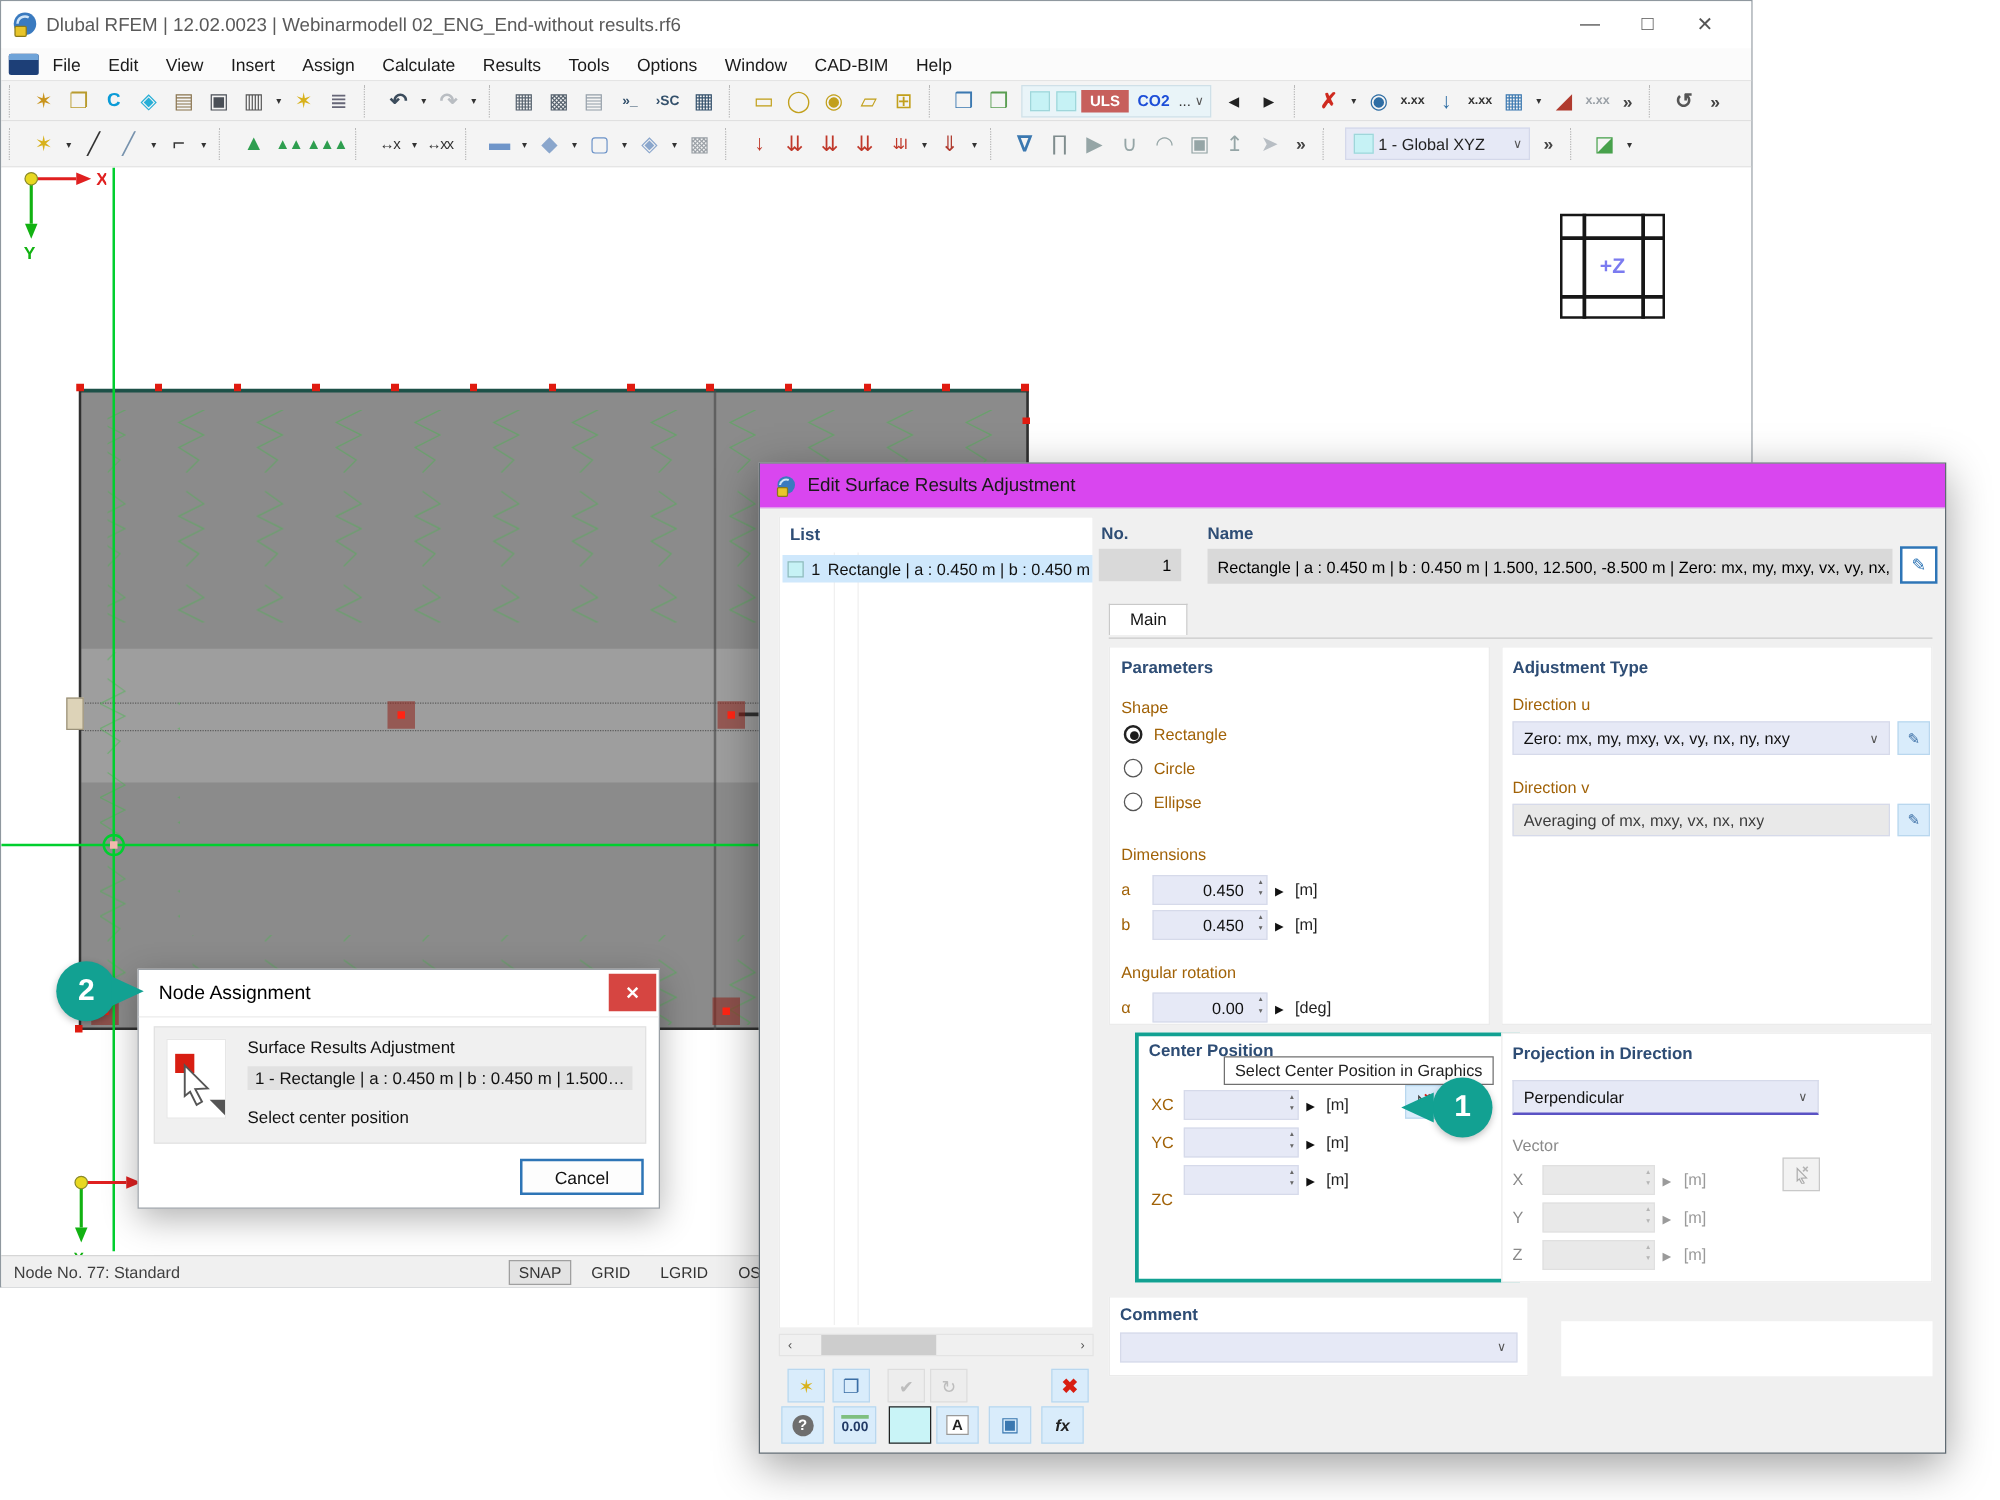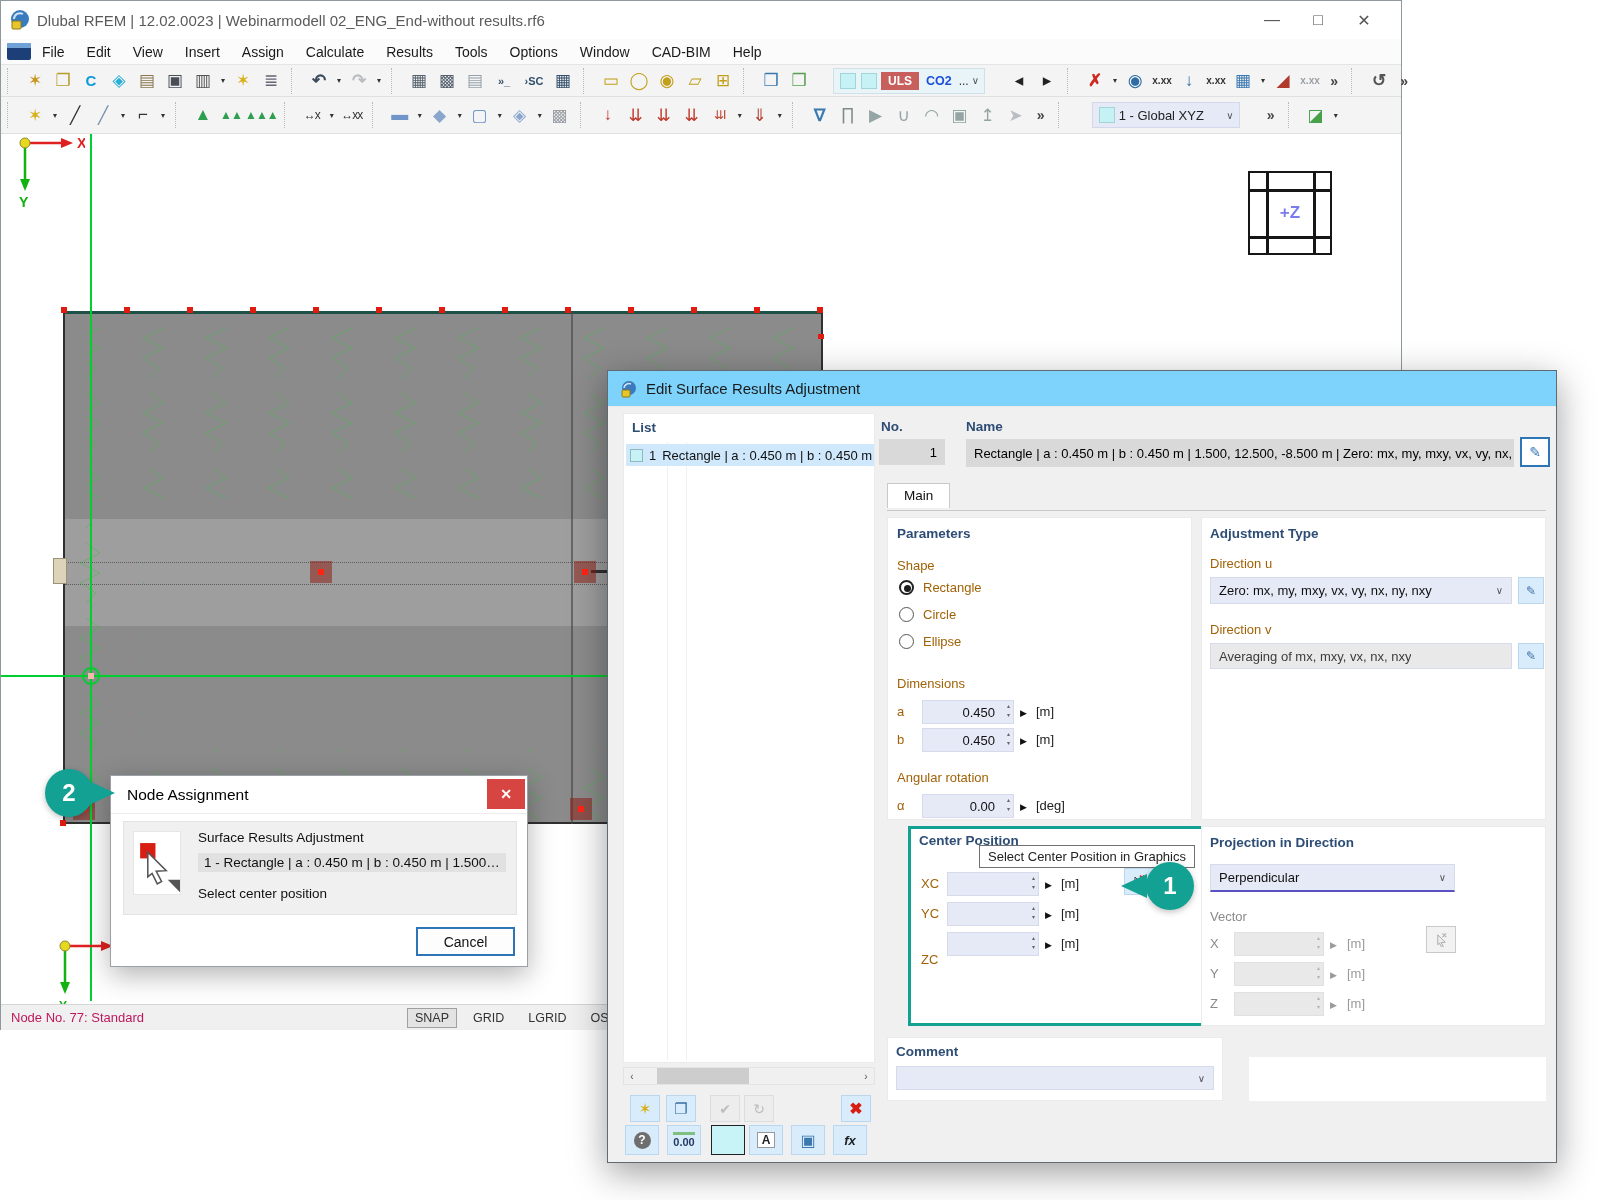--- a/index.html
+++ b/index.html
@@ -23,21 +23,21 @@
   .tb2 { top:96px; height:37px; }
   .tbi { min-width:28px; height:26px; display:inline-flex; align-items:center; justify-content:center; font-size:17px; color:#444; }
   .tbi.caret { min-width:12px; font-size:8px; color:#333; }
   .tbi.chev { min-width:22px; font-size:14px; color:#444; font-weight:bold; }
   .tbi.xxx { min-width:26px; font-size:10px; font-weight:bold; color:#333; letter-spacing:0; }
   .tbi.xxx.dim { color:#9aa0a6; }
   .tbi.txtic { min-width:30px; font-size:11px; font-weight:bold; color:#33506b; }
   .tbi.multi { font-size:12px; letter-spacing:-1px; }
   .tbsep { width:10px; height:26px; border-left:1px dotted #b8b8b8; margin:0 4px 0 6px; }
   .swatch { width:16px; height:16px; background:#c6f2f5; border:1px solid #9fd6da; margin:0 1px; display:inline-block; }
-  .lc-combo, .cs-combo { display:inline-flex; align-items:center; gap:3px; background:#e9f4f8; border:1px solid #cfe0e8; height:26px; padding:0 5px; margin:0 20px; }
+  .lc-combo, .cs-combo { display:inline-flex; align-items:center; gap:3px; background:#e9f4f8; border:1px solid #cfe0e8; height:26px; padding:0 5px; margin:0 4px; }
   .cs-combo { background:#e6e9f6; border-color:#d4d8ea; min-width:148px; }
   .badge { background:#c75f5c; color:#fff; font-size:12px; font-weight:bold; padding:2px 7px; }
   .co2 { font-size:12.5px; font-weight:bold; color:#1d4ed8; padding:0 4px; }
   .dots { font-size:12px; color:#333; }
   .dar { font-size:10px; color:#555; }
   .cs-text { font-size:13px; color:#222; flex:1; }
 
   
   .viewport { left:0; top:133px; width:1400px; height:870px; background:#ffffff; overflow:hidden; }
   .wall { left:63px; top:178px; width:759px; height:512px; background:#8b8b8b; }
@@ -50,27 +50,27 @@
   .gtext { font-family:"DejaVu Sans Mono", monospace; font-weight:bold; font-size:17px; color:#00e02e; letter-spacing:2px; line-height:21px; white-space:pre; }
   .snapcircle { width:18px; height:18px; border:2px solid #00cf2e; border-radius:50%; }
   .snapcircle::after { content:""; position:absolute; left:4px; top:4px; width:6px; height:6px; background:#f2b9ad; }
   .node-tip { background:#fff; border:1px solid #7a7a7a; padding:4px 9px; font-size:13.5px; color:#111; line-height:20px; z-index:3; }
   .viewcube { width:84px; height:84px; border:2px solid #161616; }
   .vc-line { background:#161616; position:absolute; }
   .vc-label { position:absolute; left:0; top:0; width:100%; height:100%; display:flex; align-items:center; justify-content:center; color:#7b7bf0; font-weight:bold; font-size:17px; }
 
   
   .statusbar { left:0; top:1003px; width:1400px; height:26px; background:#f0f0f0; border-top:1px solid #d6d6d6; display:flex; align-items:center; }
-  .status-text { font-size:13px; color:#be185d; margin-left:10px; }
+  .status-text { font-size:13px; color:#404040; margin-left:10px; }
   .stog { padding:2px 7px; font-size:12.5px; color:#333; margin-left:8px; border:1px solid transparent; }
   .stog.on { background:#e3e3e3; border-color:#a0a0a0; }
 
   
   .dialog { background:#f0f0f0; border:1px solid #5f6a72; box-shadow:0 10px 34px rgba(0,0,0,.38); z-index:4; }
-  .dlg-title { height:36px; background:#7dd3fc; display:flex; align-items:center; border-bottom:1px solid #e9e9e9; }
+  .dlg-title { height:36px; background:#d946ef; display:flex; align-items:center; border-bottom:1px solid #e9e9e9; }
   .dlg-title-text { font-size:15px; color:#1a1a1a; margin-left:8px; }
   .gbox { background:#fff; border:1px solid #ebebeb; position:absolute; }
   .ghead { font-weight:bold; color:#2e4d75; font-size:13.5px; }
   .lbl { font-size:13px; color:#a16207; }
   .lbl.gray { color:#8a8a8a; }
   .field { position:absolute; background:#e6e9f6; border:1px solid #d6daea; height:24px; display:flex; align-items:center; justify-content:flex-end; padding-right:18px; font-size:13px; color:#111; }
   .field.dis { background:#e9e9e9; border-color:#e0e0e0; }
   .spin { position:absolute; right:3px; top:1px; display:flex; flex-direction:column; font-size:6px; color:#666; line-height:9px; }
   .pl { position:absolute; font-size:9px; color:#111; }
   .pl.gray { color:#9a9a9a; }

